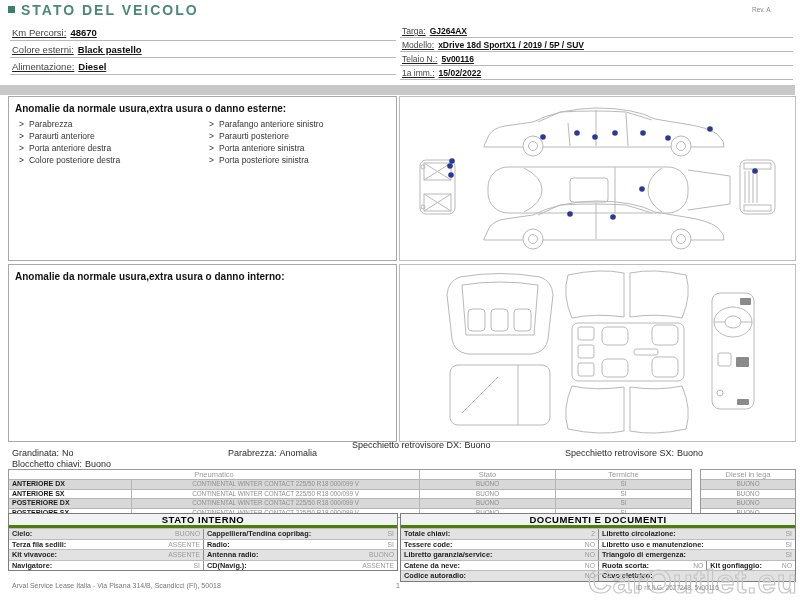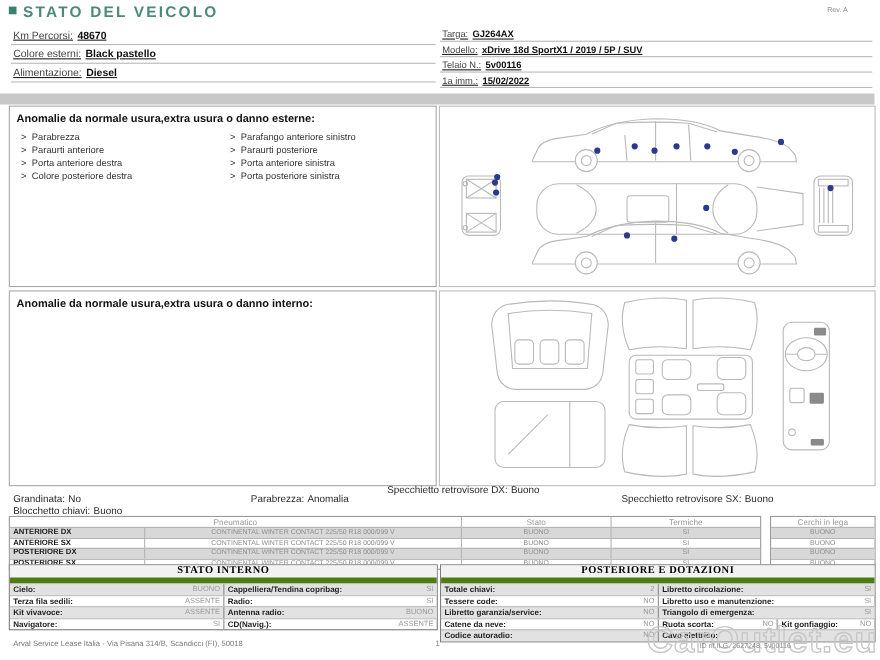--- a/index.html
+++ b/index.html
@@ -54,21 +54,21 @@
   .cerchi-box{position:absolute;left:700px;top:469px;width:94px;border:1px solid #9a9a9a;}
   .cerchi-box .hc{font-size:7.5px;color:#9b9b9b;text-align:center;height:9px;line-height:9px;}
   .cerchi-box .cc{font-size:6.3px;color:#8f8f8f;text-align:center;height:8.5px;line-height:8.5px;border-top:1px solid #b5b5b5;}
   .cerchi-box .cc.odd{background:#d8d8d8;}
 
   
   .ptable{position:absolute;top:513px;border:1px solid #7d7d7d;background:#fff;}
   .ptable.si{left:8px;width:388px;}
   .ptable.doc{left:400px;width:394px;}
   .ptitle{height:11px;line-height:11px;text-align:center;font-weight:bold;font-size:9.5px;color:#000;
-          border-bottom:5px solid #4d7c0f;letter-spacing:0.5px;background:#f2f2f2;font-family:Liberation Serif, serif;}
+          border-bottom:3px solid #4d7c0f;letter-spacing:0.5px;background:#f2f2f2;}
   .t-row{display:grid;grid-template-columns:1fr 1fr;height:9.5px;border-top:1px solid #bdbdbd;}
   .t-row:first-of-type{border-top:none;}
   .t-row.odd{background:#e2e2e2;}
   .t-row.split{grid-template-columns:2fr 1.1fr 0.9fr;}
   .pair{display:flex;justify-content:space-between;align-items:center;padding:0 3px;overflow:hidden;border-left:1px solid #8d8d8d;}
   .pair:first-child{border-left:none;}
   .pair .lbl{font-size:7.3px;font-weight:bold;color:#1d1d1d;white-space:nowrap;}
   .pair .val{font-size:6.8px;color:#9a9a9a;white-space:nowrap;padding-left:4px;}
 
   
@@ -320,21 +320,21 @@
       <div class="c">SI</div>
     </div>
     <div class="tyre-row">
       <div class="pos">POSTERIORE SX</div>
       <div class="c">CONTINENTAL WINTER CONTACT 225/50 R18 000/099 V</div>
       <div class="c">BUONO</div>
       <div class="c">SI</div>
     </div>
   </div>
   <div class="cerchi-box">
-    <div class="hc">Cerchi in lega</div>
+    <div class="hc">Diesel in lega</div>
     <div class="cc odd">BUONO</div>
     <div class="cc">BUONO</div>
     <div class="cc odd">BUONO</div>
     <div class="cc">BUONO</div>
   </div>
 
   <div class="ptable si">
     <div class="ptitle">STATO INTERNO</div>
     <div class="t-row odd">
       <div class="pair">
@@ -372,21 +372,21 @@
           <span class="val">SI</span>
         </div>
       <div class="pair">
           <span class="lbl">CD(Navig.):</span>
           <span class="val">ASSENTE</span>
         </div>
     </div>
   </div>
 
   <div class="ptable doc">
-    <div class="ptitle">POSTERIORE E DOTAZIONI</div>
+    <div class="ptitle">DOCUMENTI E DOCUMENTI</div>
     <div class="t-row odd">
       <div class="pair">
           <span class="lbl">Totale chiavi:</span>
           <span class="val">2</span>
         </div>
       <div class="pair">
           <span class="lbl">Libretto circolazione:</span>
           <span class="val">SI</span>
         </div>
     </div>

